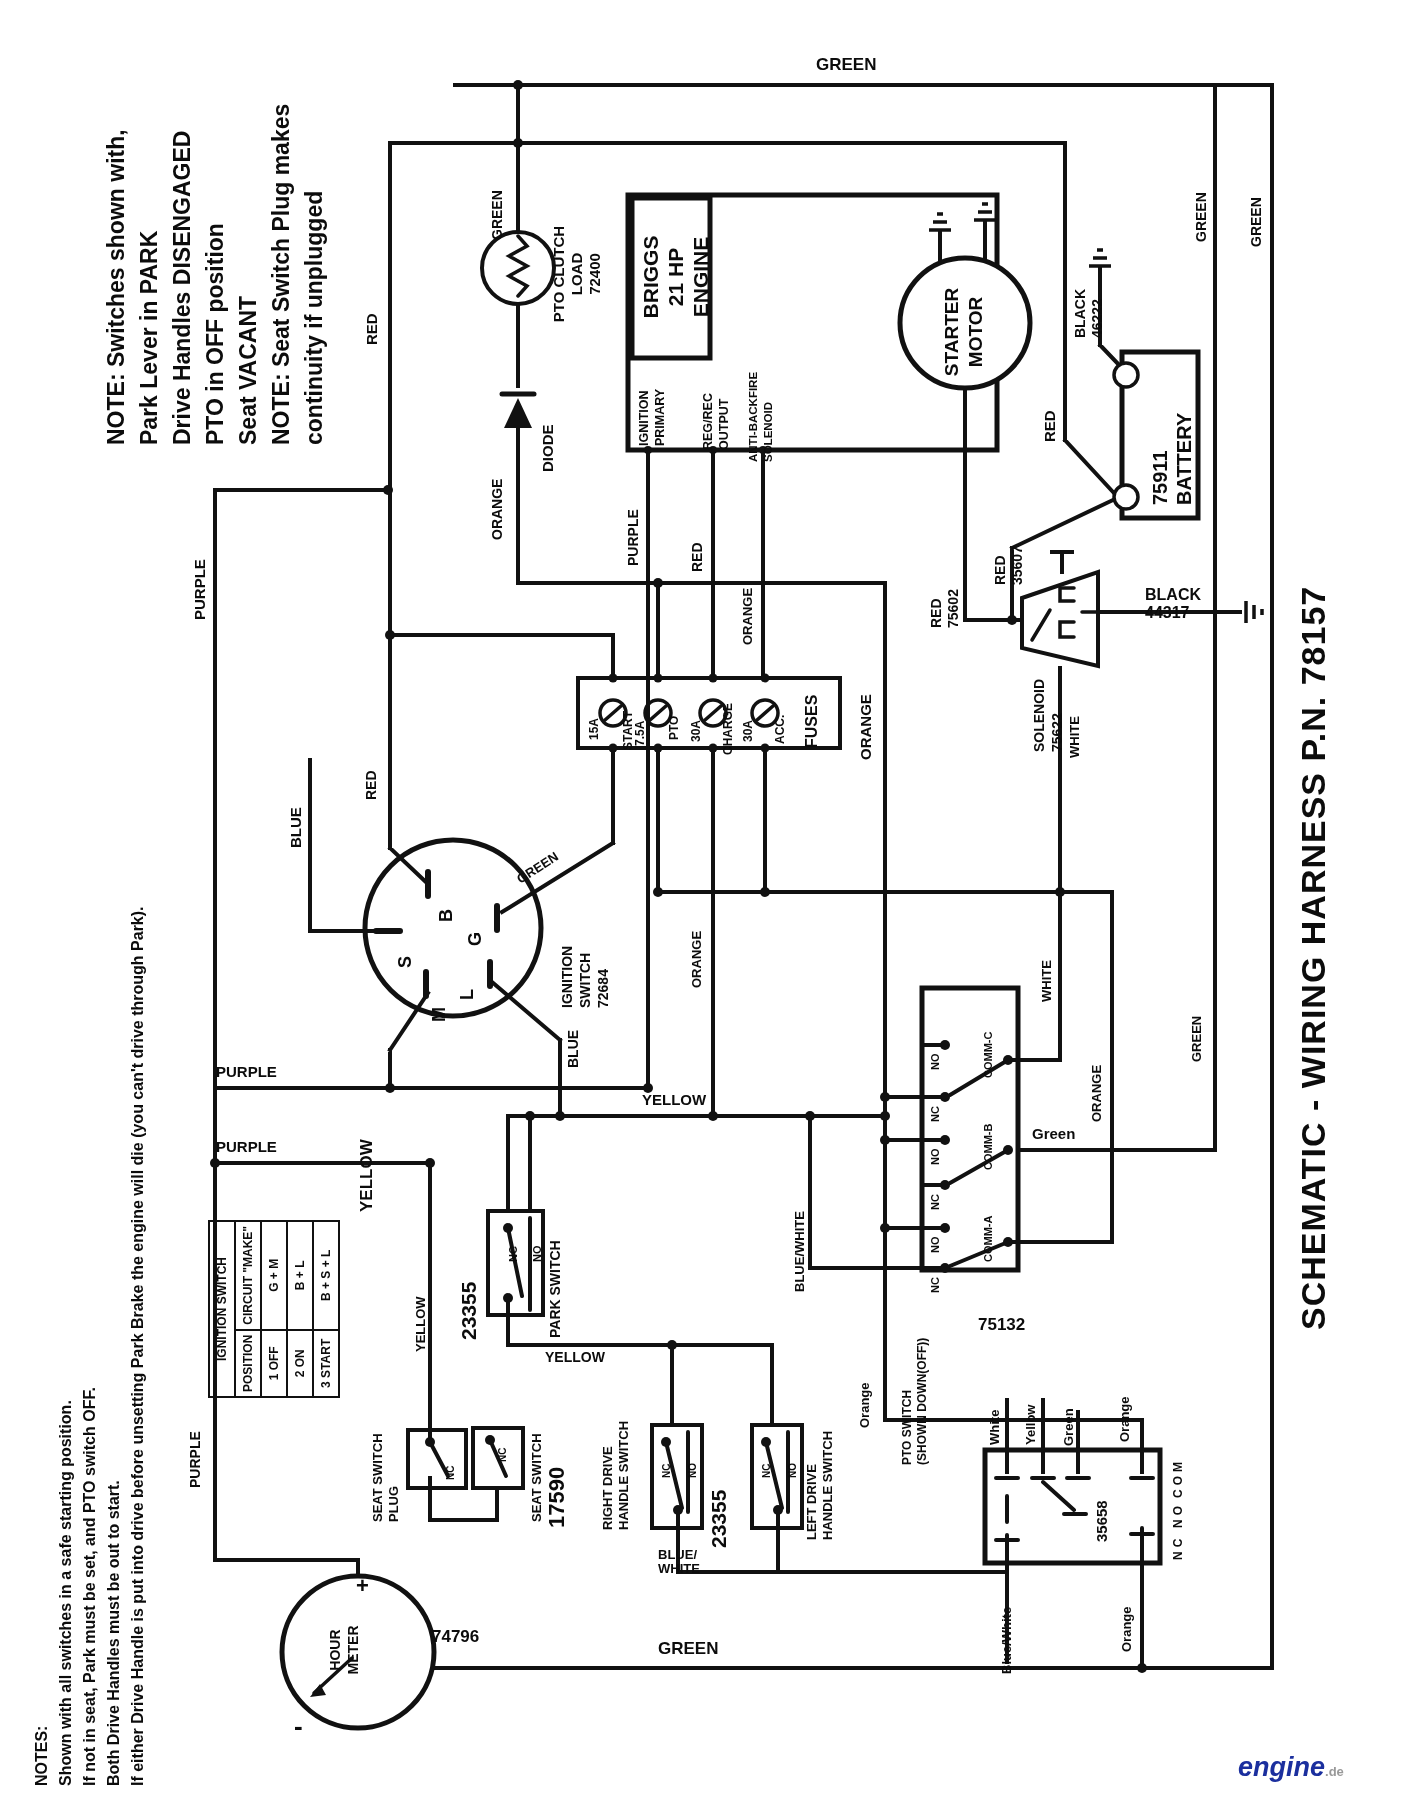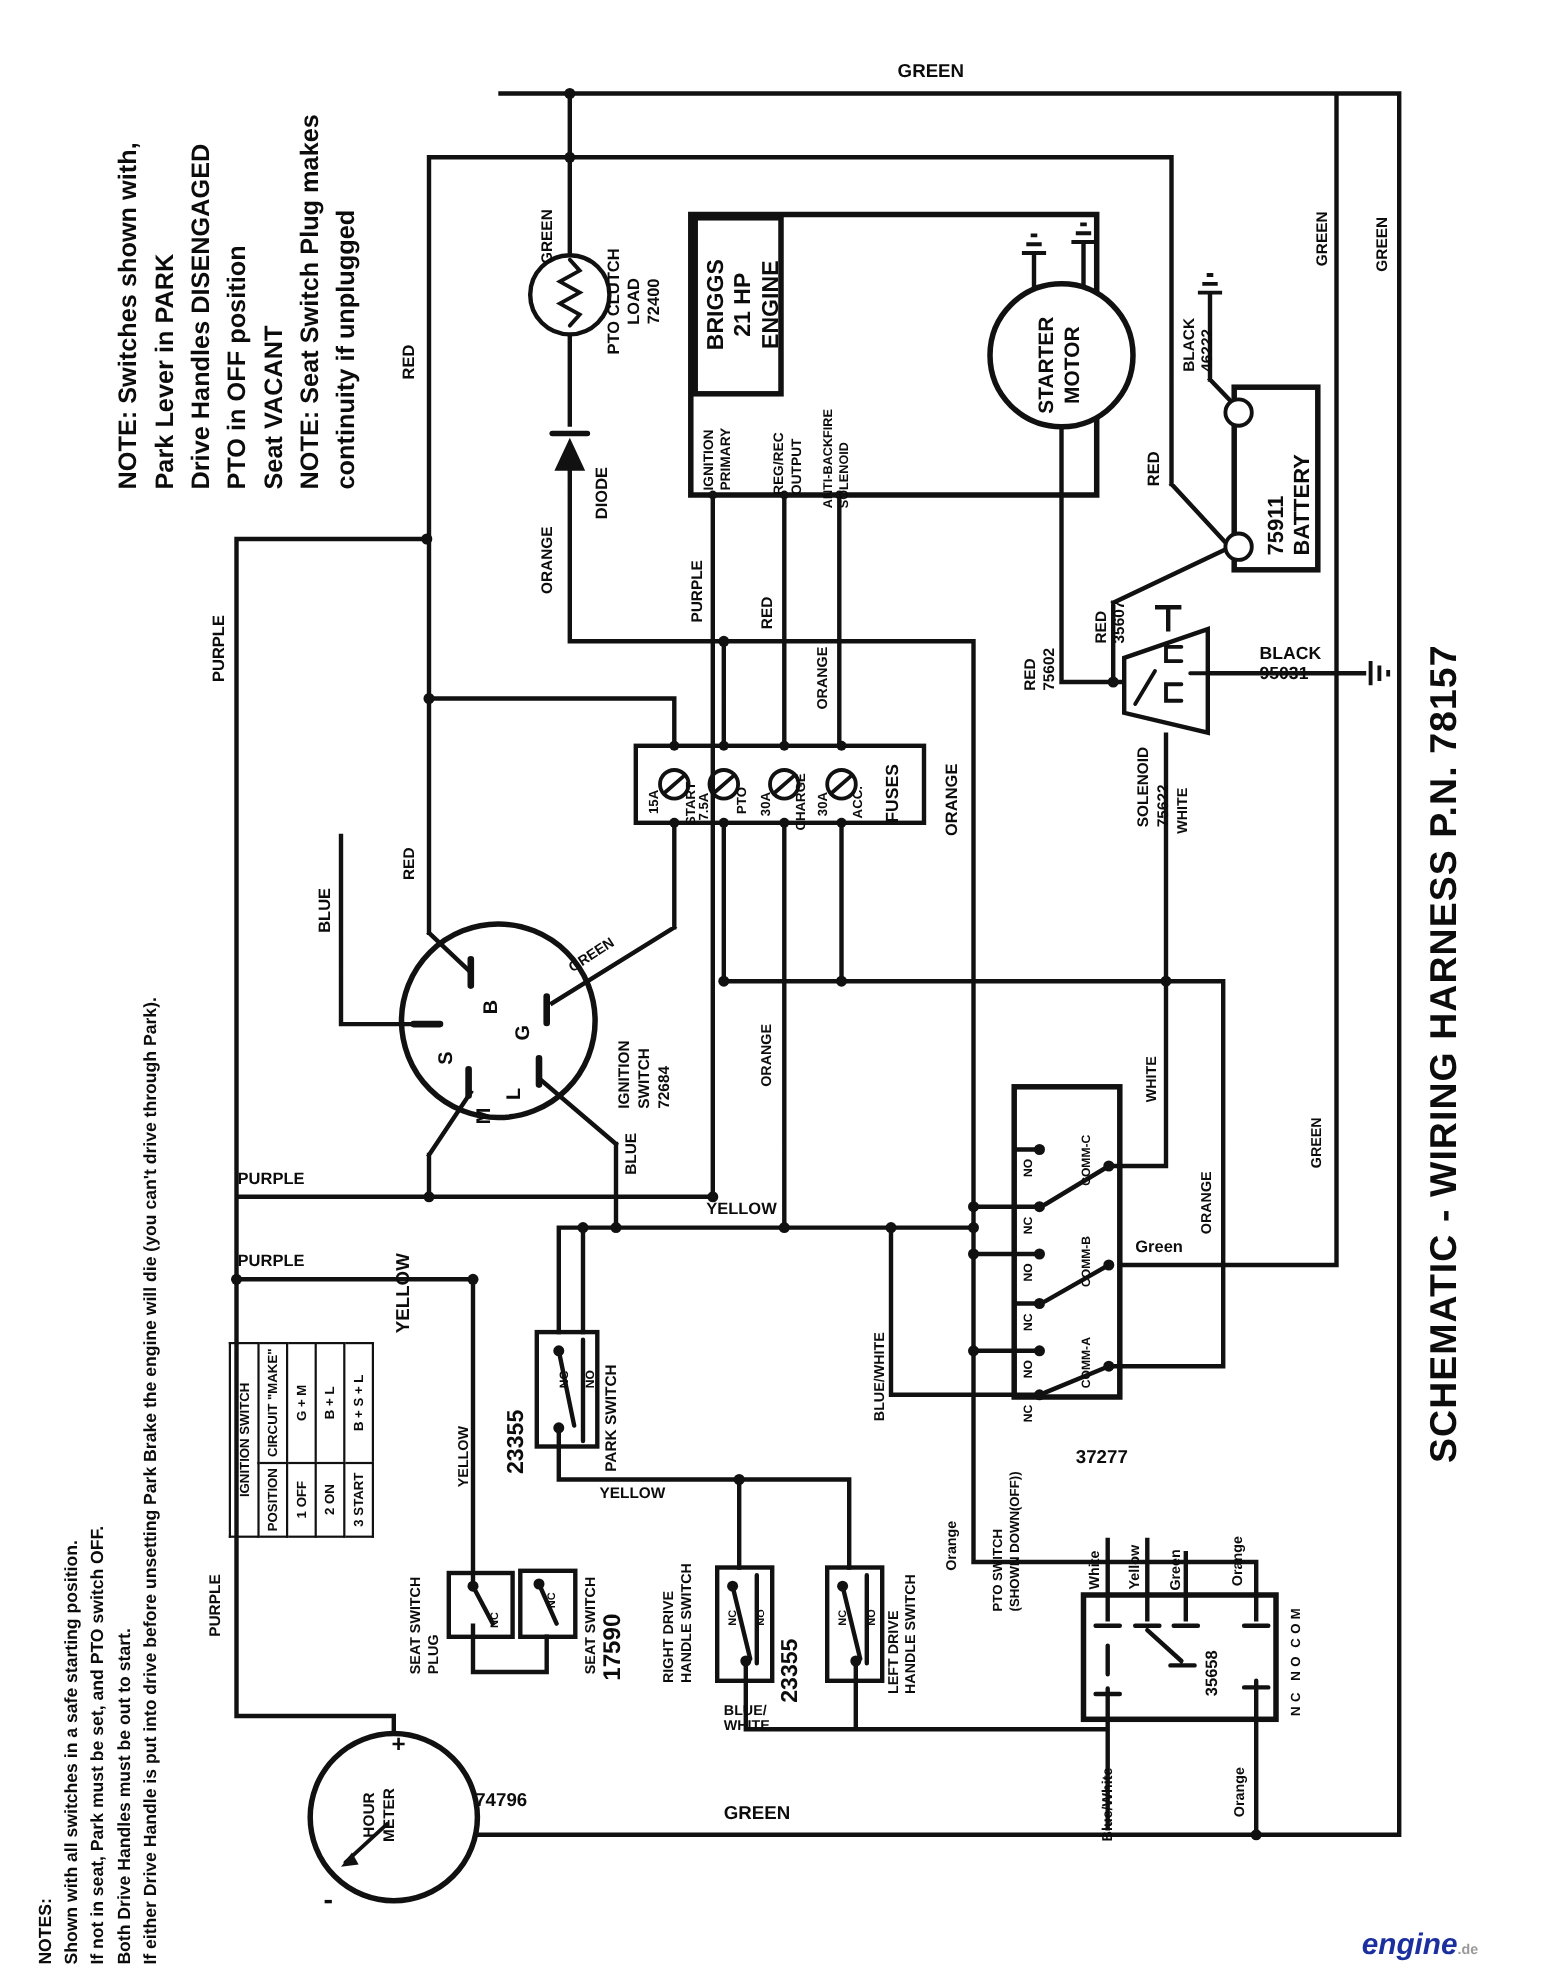--- a/index.html
+++ b/index.html
@@ -238,21 +238,21 @@
 <div class="rblock" style="left:928px;top:628px;width:96px;font-size:14px;line-height:17px;">
   <div>RED</div>
   <div>75602</div>
 </div>
 <div class="rblock" style="left:1030px;top:752px;width:94px;font-size:14px;line-height:18px;">
   <div>SOLENOID</div>
   <div>75622</div>
 </div>
 <div class="hlabel" style="left:1145px;top:586px;font-size:16px;">
   <div>BLACK</div>
-  <div>95031</div>
+  <div>44317</div>
 </div>
 
 <div class="vlabel" style="left:588px;top:740px;font-size:12px;">15A</div>
 <div class="vlabel" style="left:622px;top:750px;font-size:12px;">START</div>
 <div class="vlabel" style="left:634px;top:746px;font-size:12px;">7.5A</div>
 <div class="vlabel" style="left:668px;top:740px;font-size:12px;">PTO</div>
 <div class="vlabel" style="left:690px;top:742px;font-size:12px;">30A</div>
 <div class="vlabel" style="left:722px;top:755px;font-size:12px;">CHARGE</div>
 <div class="vlabel" style="left:742px;top:742px;font-size:12px;">30A</div>
 <div class="vlabel" style="left:774px;top:744px;font-size:12px;">ACC.</div>
@@ -302,21 +302,21 @@
 <div class="vlabel" style="left:930px;top:1210px;font-size:11px;">NC</div>
 <div class="vlabel" style="left:930px;top:1253px;font-size:11px;">NO</div>
 <div class="vlabel" style="left:930px;top:1293px;font-size:11px;">NC</div>
 <div class="vlabel" style="left:983px;top:1078px;font-size:11px;">COMM-C</div>
 <div class="vlabel" style="left:983px;top:1170px;font-size:11px;">COMM-B</div>
 <div class="vlabel" style="left:983px;top:1262px;font-size:11px;">COMM-A</div>
 <div class="rblock" style="left:900px;top:1465px;width:162px;font-size:12px;line-height:15px;">
   <div>PTO SWITCH</div>
   <div>(SHOWN DOWN(OFF))</div>
 </div>
-<div class="hlabel" style="left:978px;top:1316px;font-size:17px;">37277</div>
+<div class="hlabel" style="left:978px;top:1316px;font-size:17px;">75132</div>
 
 <div class="vlabel" style="left:508px;top:1262px;font-size:11px;">NC</div>
 <div class="vlabel" style="left:532px;top:1262px;font-size:11px;">NO</div>
 <div class="vlabel" style="left:458px;top:1340px;font-size:21px;">23355</div>
 <div class="vlabel" style="left:548px;top:1338px;font-size:14px;">PARK SWITCH</div>
 
 <div class="rblock" style="left:370px;top:1522px;width:102px;font-size:13px;line-height:16px;">
   <div>SEAT SWITCH</div>
   <div>PLUG</div>
 </div>

